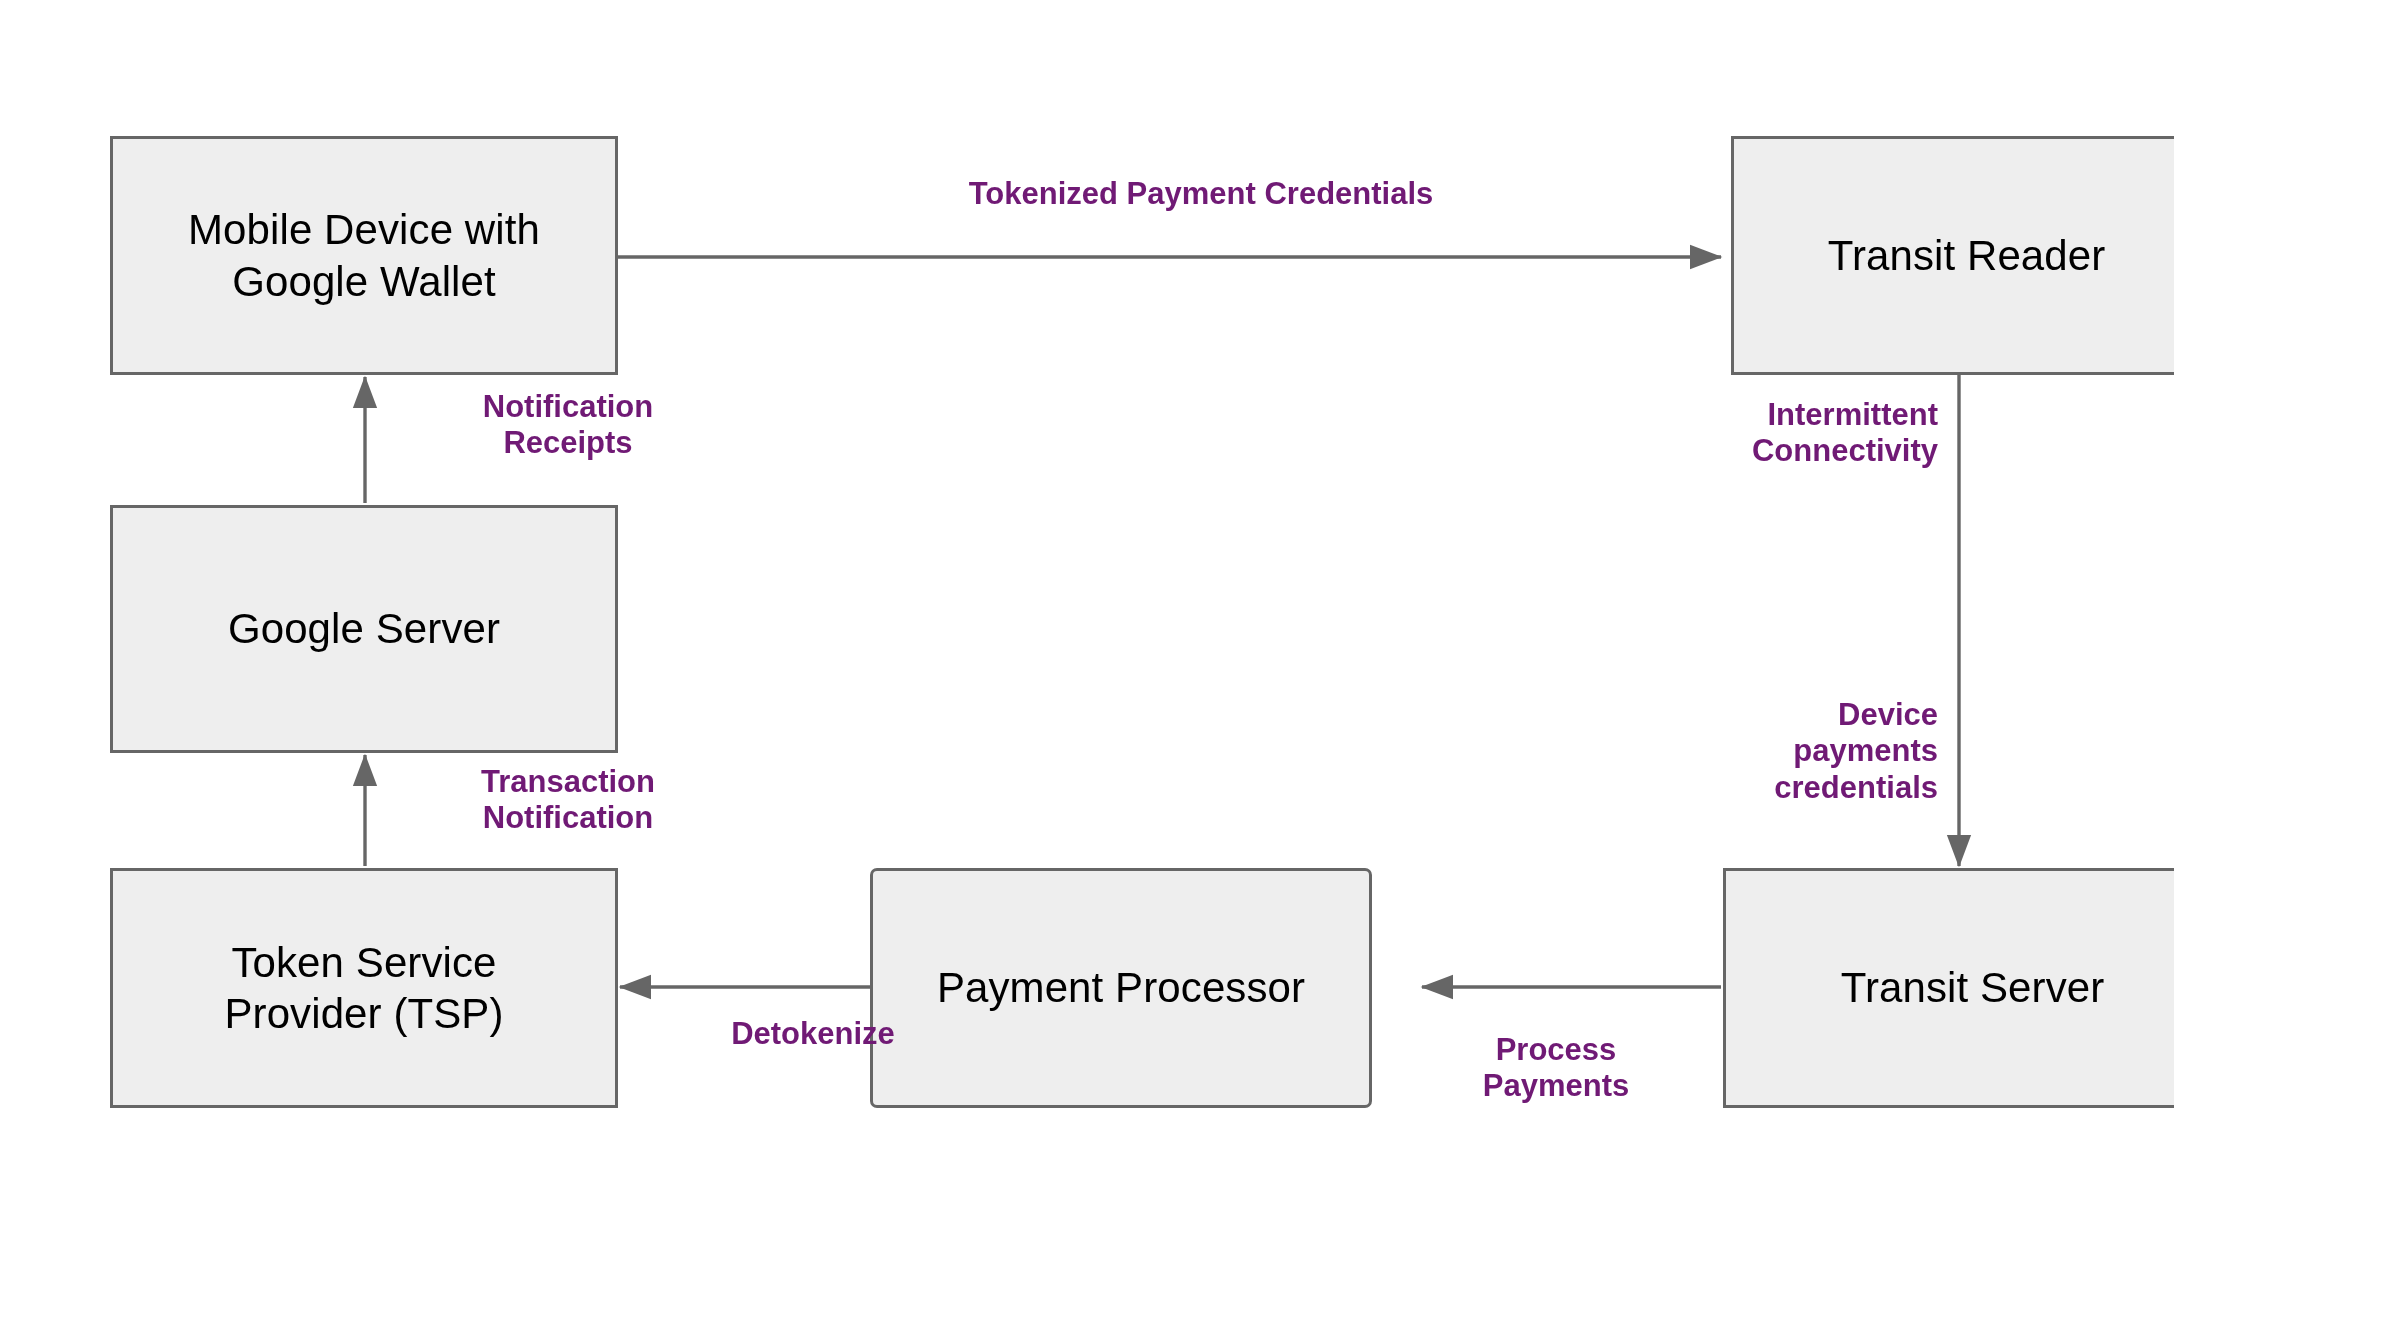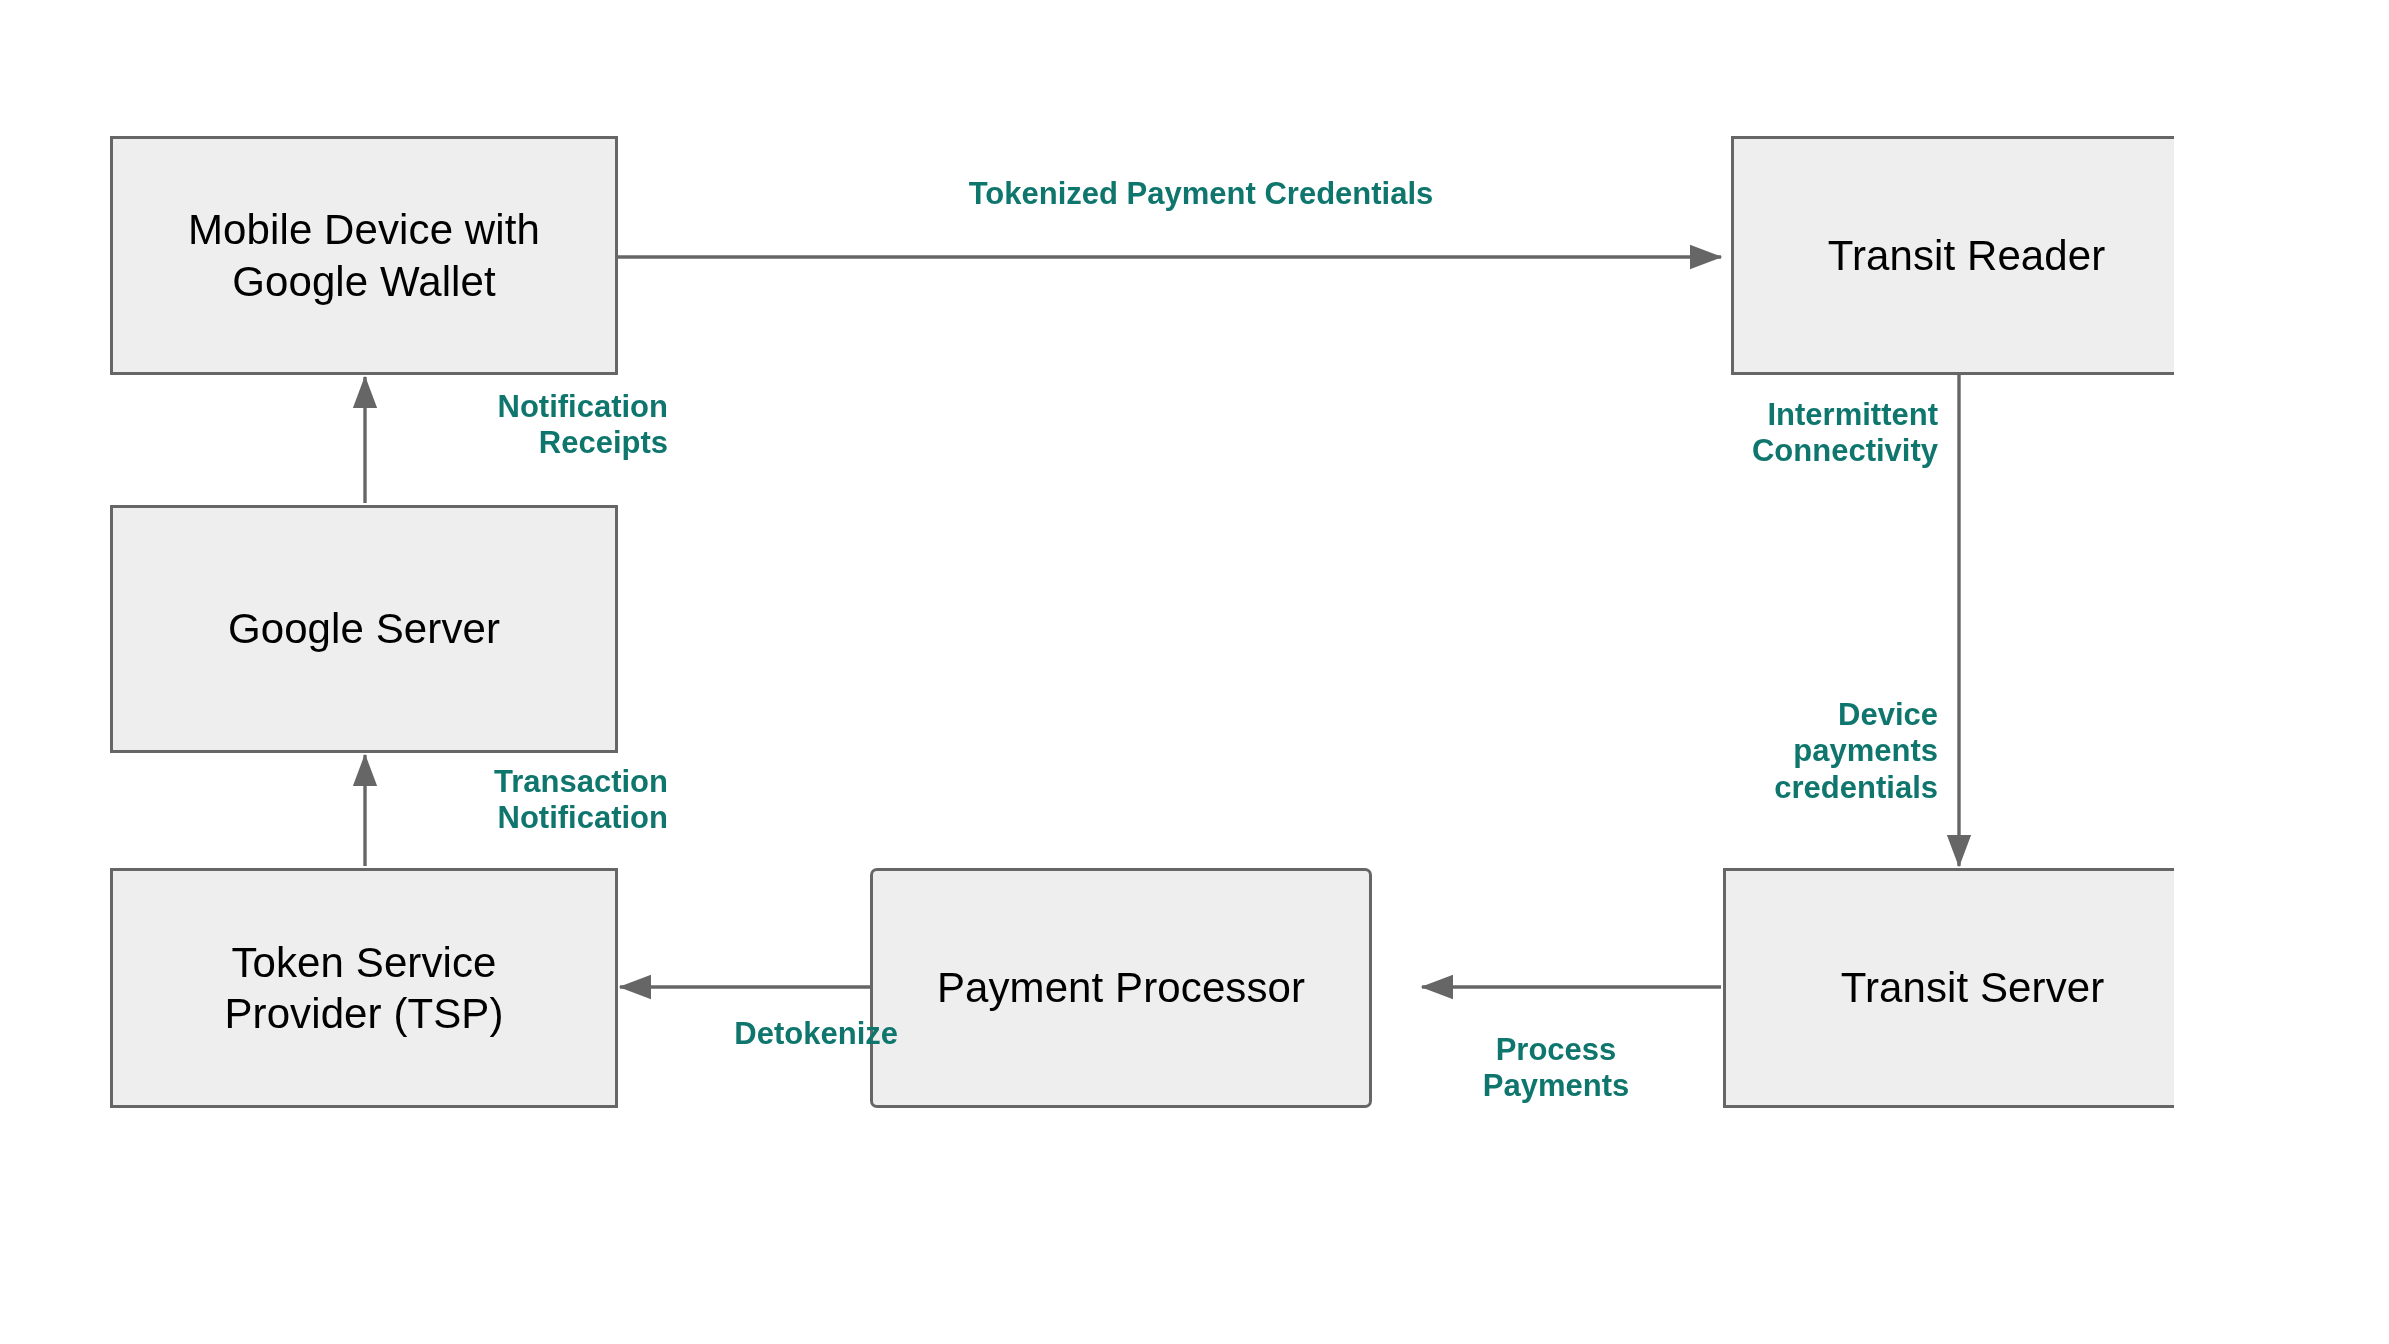--- a/index.html
+++ b/index.html
@@ -42,28 +42,28 @@
     letter-spacing: 0.1px;
     z-index: 2;
   }
   .node-label {
     display: block;
     white-space: pre-line;
     padding: 0 10px;
   }
   .edge-label {
     position: absolute;
-    color: #0f766e;
+    color: #701a75;
     font-size: 31px;
     font-weight: bold;
     line-height: 1.17;
     white-space: pre-line;
     z-index: 3;
   }
-  .edge-label.align-left   { text-align: right; }
+  .edge-label.align-left   { text-align: center; margin-left: 40px; }
   .edge-label.align-right  { text-align: right; }
   .edge-label.align-center { text-align: center; }
 </style>
 </head>
 <body>
 
 <div id="canvas">
 
   <svg id="edges" viewBox="0 0 2389 1344" width="2389" height="1344">
     <defs>

